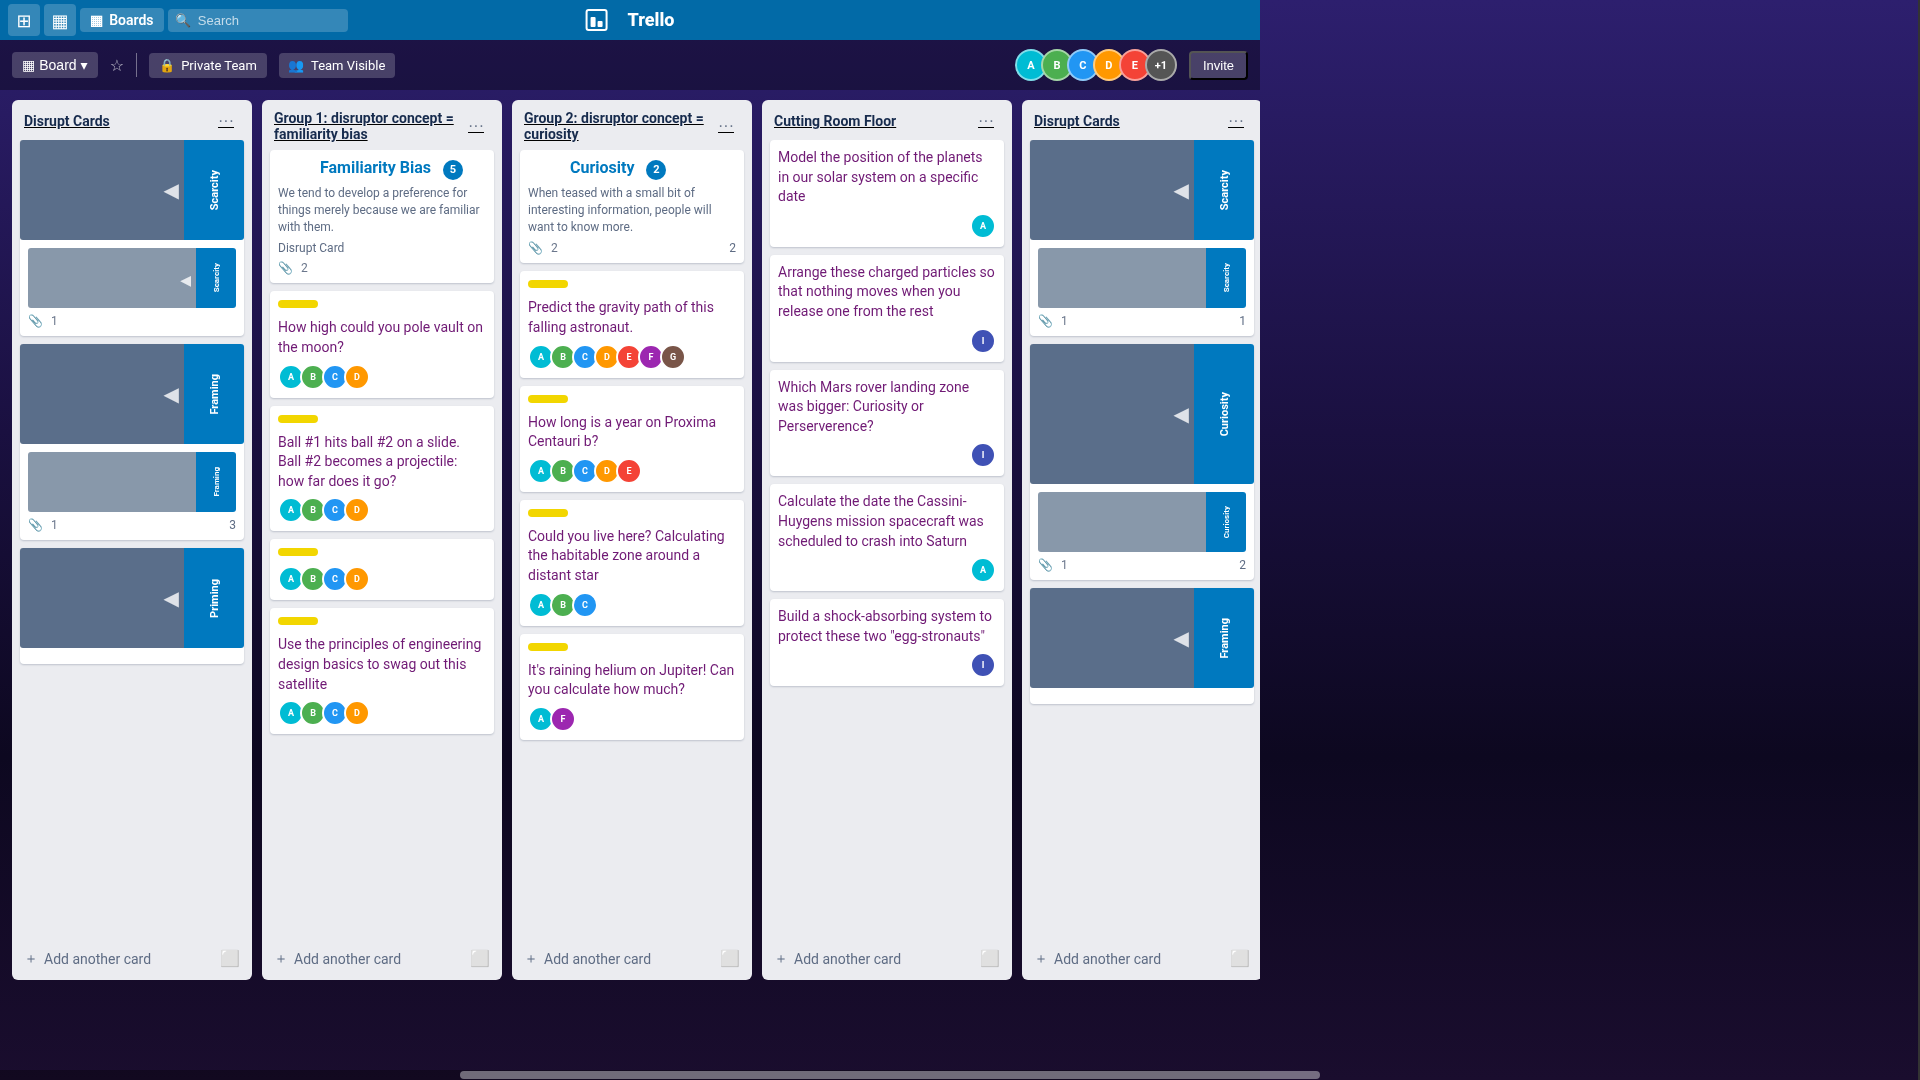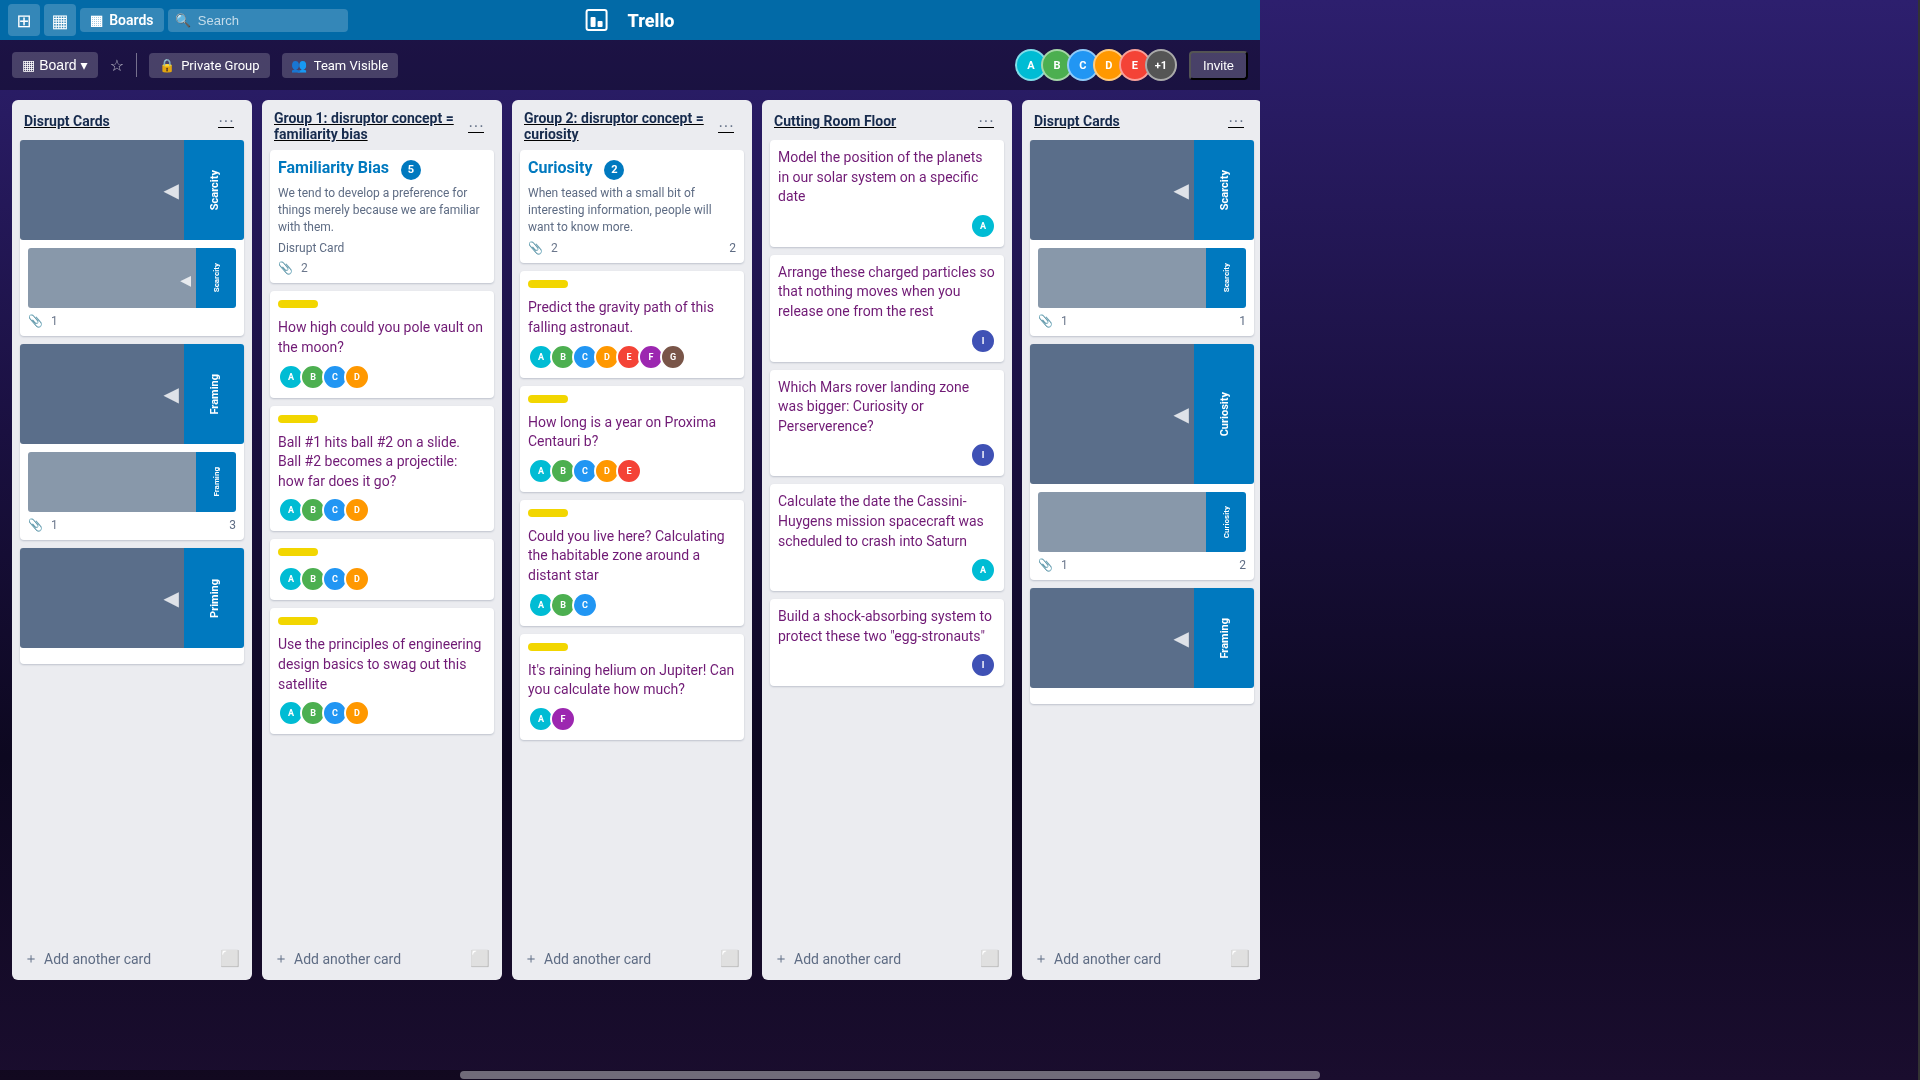--- a/index.html
+++ b/index.html
@@ -240,20 +240,21 @@
       font-size: 14px;
       color: #701a75;
       line-height: 1.4;
       margin-bottom: 6px;
     }
     .card-title-blue {
       font-size: 16px;
       font-weight: 700;
       color: #0079bf;
       margin-bottom: 4px;
+      margin-left: 42px;
     }
     .card-subtitle {
       font-size: 12px;
       color: #5e6c84;
       margin-bottom: 6px;
       line-height: 1.4;
     }
     .card-tag {
       font-size: 12px;
       color: #5e6c84;
@@ -384,21 +385,21 @@
       width: 100%;
       height: 100%;
       display: flex;
       align-items: center;
       justify-content: center;
       position: relative;
     }
 
     
     .trello-logo {
-      display: flex; align-items: center; gap: 20px;
+      display: flex; align-items: flex-start; gap: 20px;
       color: white; font-size: 18px; font-weight: 800;
     }
     .trello-logo-icon {
       width: 22px; height: 22px;
       background: transparent;
       border: 2px solid white;
       border-radius: 3px;
       display: flex; gap: 2px;
       align-items: flex-end;
       padding: 2px 3px;
@@ -438,21 +439,21 @@
 <div class="board-header">
   <button class="board-btn">
     <span>▦</span>
     <span>Board</span>
     <span>▾</span>
   </button>
   <span class="board-star">☆</span>
   <div class="divider-v"></div>
   <div class="board-team-btn">
     <span>🔒</span>
-    <span>Private Group</span>
+    <span>Private Team</span>
   </div>
   <div class="board-team-btn">
     <span>👥</span>
     <span>Team Visible</span>
   </div>
   <div class="avatar-group ml-auto">
     <div class="avatar av-teal">A</div>
     <div class="avatar av-green">B</div>
     <div class="avatar av-blue">C</div>
     <div class="avatar av-orange">D</div>

